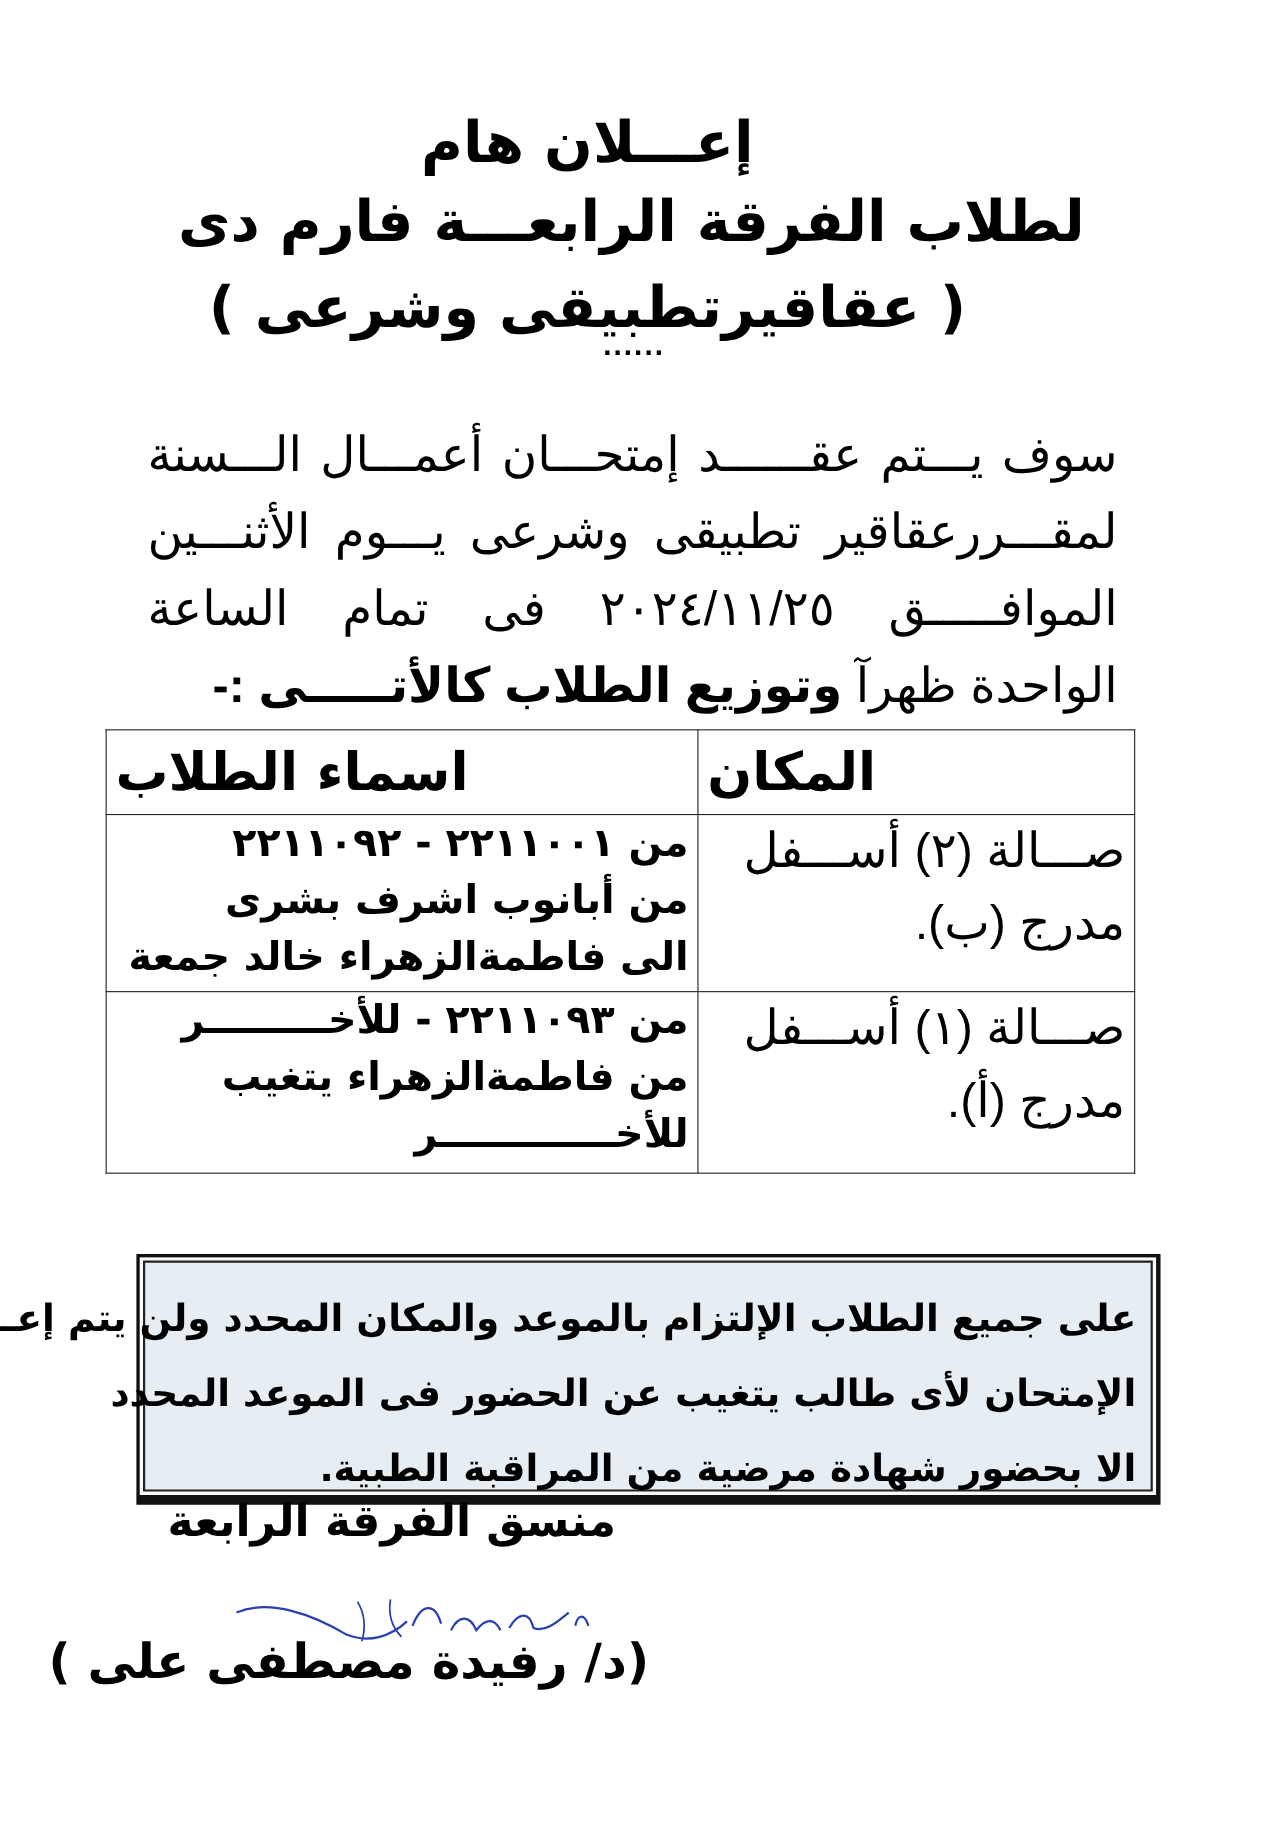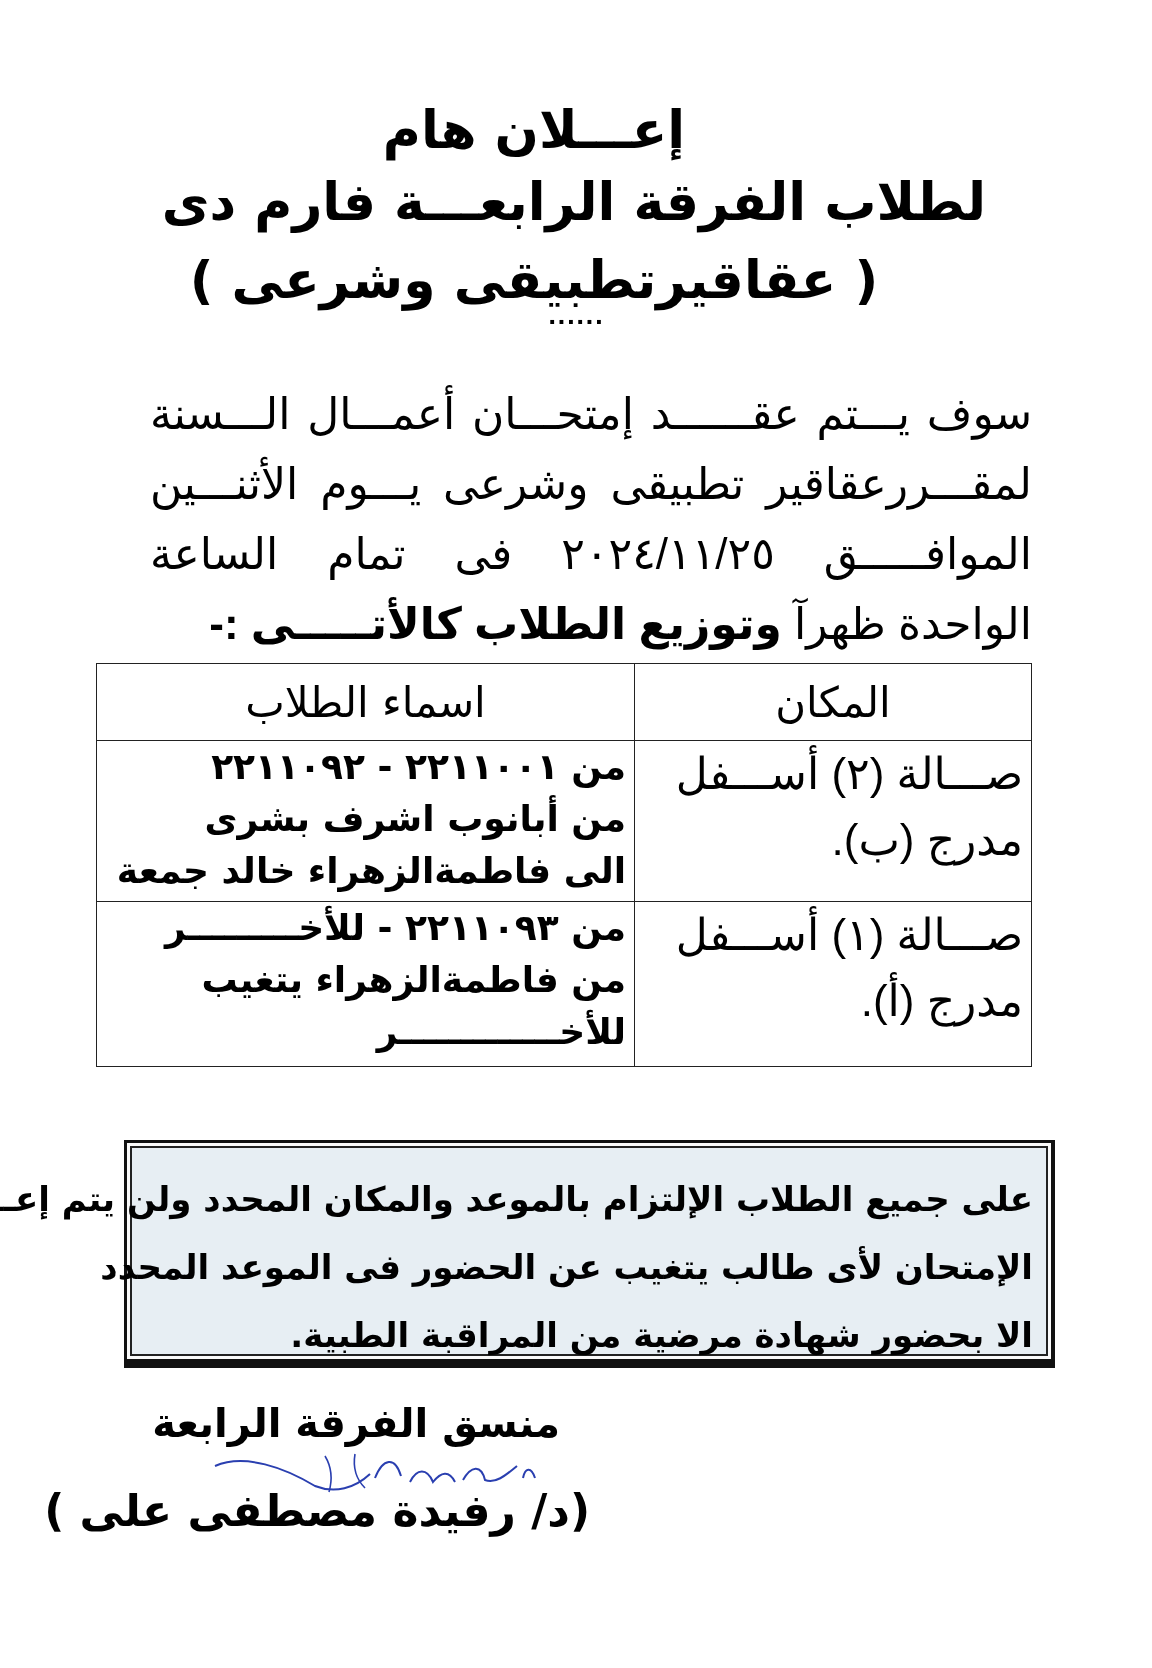--- a/index.html
+++ b/index.html
@@ -11,35 +11,35 @@
     .abs { position: absolute; }
     .title {
       left: 0; width: 1068px; text-align: center; direction: rtl;
       font-weight: bold; font-size: 52px; line-height: 1; letter-spacing: 1px;
     }
     .dots {
       left: 0; width: 1152px; text-align: center; font-size: 22px; font-weight: bold;
       letter-spacing: 1px;
     }
     .para {
-      left: 150px; width: 882px; direction: rtl; text-align: justify;
+      left: 134px; width: 882px; direction: rtl; text-align: justify;
       text-align-last: justify; font-size: 44px; line-height: 1;
       font-family: "Liberation Sans", "DejaVu Sans", sans-serif;
       white-space: nowrap;
     }
     .para b { font-weight: bold; text-align: right; }
     table.dist {
       position: absolute; left: 96px; top: 663px; width: 936px;
       border-collapse: collapse; direction: rtl;
     }
     table.dist th, table.dist td {
       border: 1.5px solid #222; vertical-align: top; padding: 0 8px;
     }
     table.dist th {
-      height: 76px; font-size: 42px; font-weight: normal; text-align: center; vertical-align: middle;
+      height: 76px; font-size: 48px; font-weight: bold; text-align: left; vertical-align: middle;
     }
     .place-col { width: 380px; }
     .place-cell { font-size: 44px; line-height: 66px; font-family: "Liberation Sans", sans-serif; border-radius: 10px; }
     .names-cell { font-size: 36px; font-weight: bold; line-height: 52px; }
     .row1 td { height: 160px; }
     .row2 td { height: 164px; }
     .names-line { display: block; white-space: nowrap; }
     .notice {
       left: 124px; top: 1140px; width: 931px; height: 228px; box-sizing: border-box;
       border: 3px solid #111; border-bottom-width: 9px; border-right-width: 4px;
@@ -47,21 +47,21 @@
       box-shadow: inset 0 0 0 3px #fafafa, inset 0 0 0 5px #222;
     }
     .notice-text {
       position: absolute; right: 18px; top: 22px; width: 880px; direction: rtl; text-align: right;
       font-size: 34px; font-weight: bold; line-height: 68px;
     }
     .notice-line { display: block; white-space: nowrap; }
     .sig-title, .sig-name {
       direction: rtl; text-align: center; font-weight: bold; white-space: nowrap;
     }
-    .sig-title { left: 200px; width: 360px; top: 1400px; font-size: 40px; text-align: right; }
+    .sig-title { left: 200px; width: 360px; top: 1360px; font-size: 40px; text-align: right; }
     .sig-name { left: 170px; width: 420px; top: 1485px; font-size: 44px; }
     .signature { left: 205px; top: 1448px; width: 340px; height: 50px; }
   </style>
 </head>
 <body>
 
 <div class="abs title" style="top:104px;">إعـــلان هام</div>
 <div class="abs title" style="top:176px;padding-left:40px;">لطلاب الفرقة الرابعـــة فارم دى</div>
 <div class="abs title" style="top:254px;">(  عقاقيرتطبيقى وشرعى )</div>
 <div class="abs dots" style="top:304px;">......</div>

